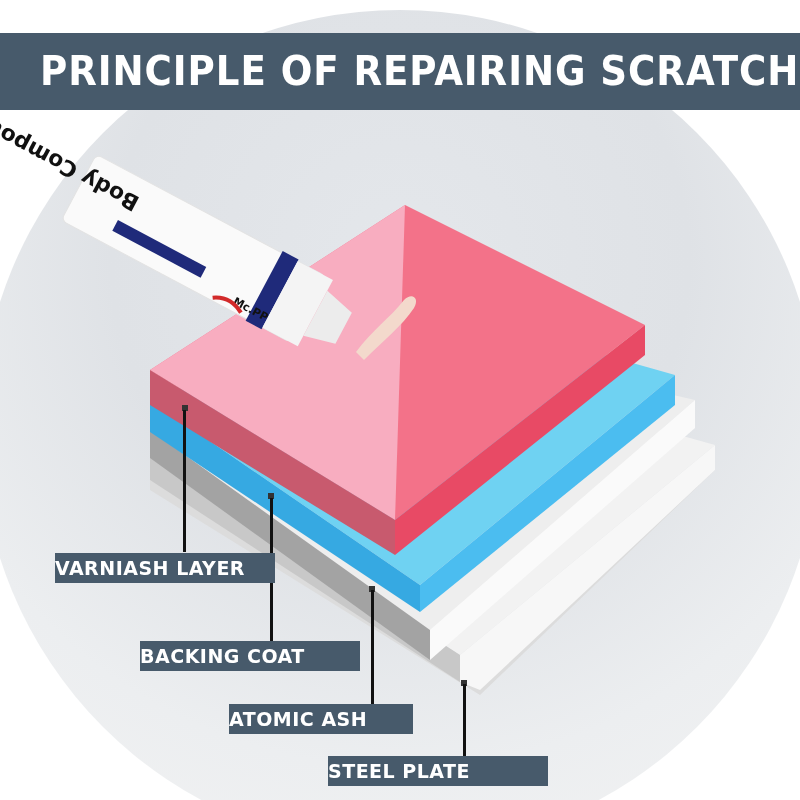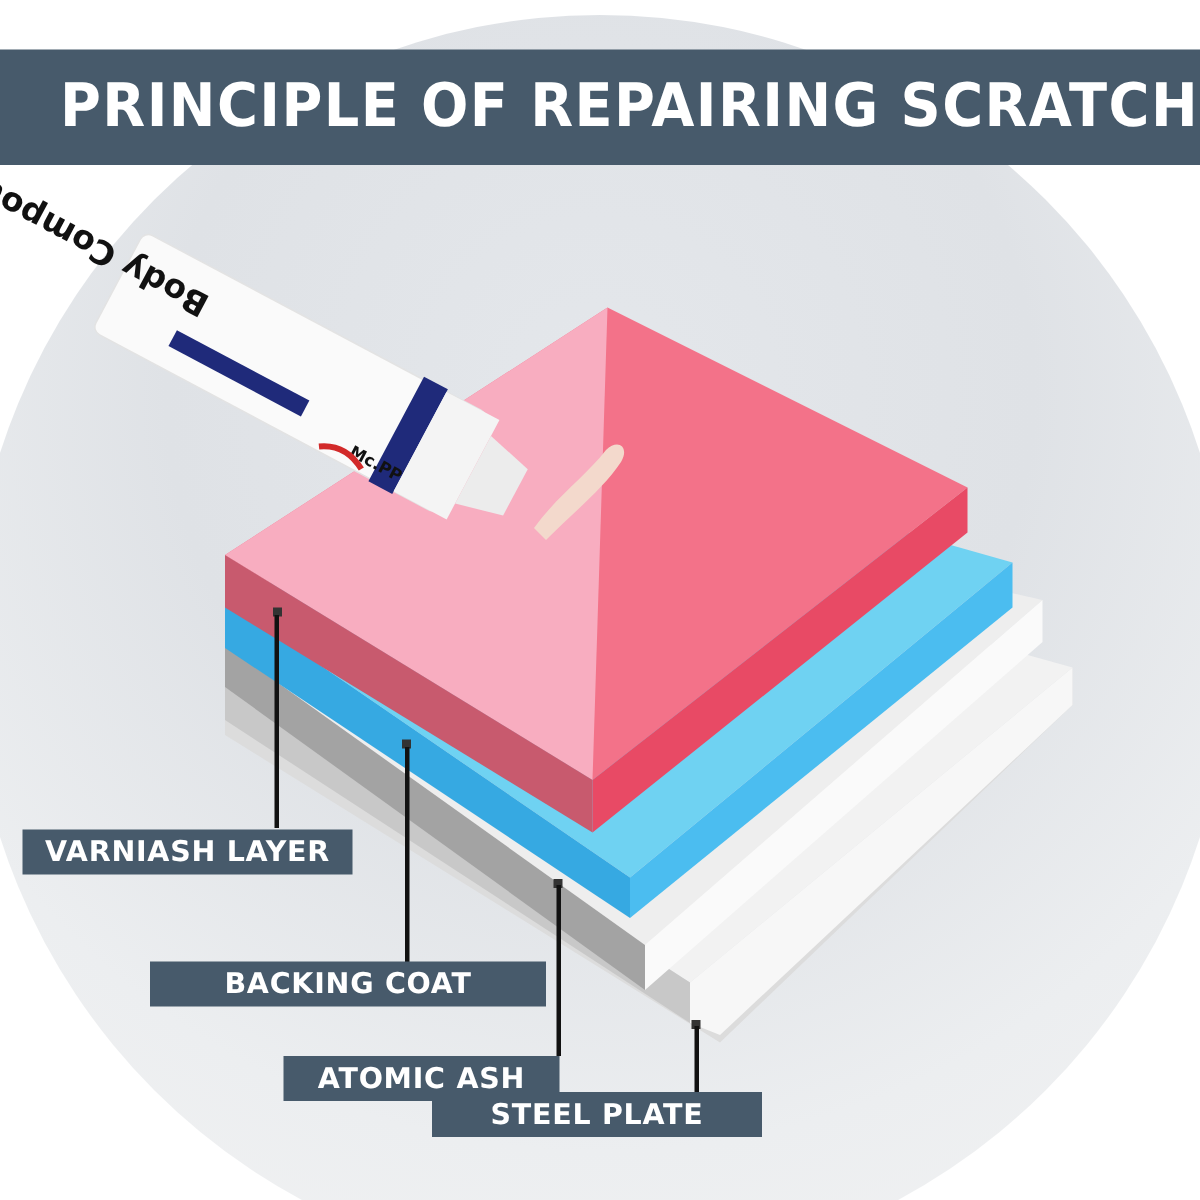--- a/index.html
+++ b/index.html
@@ -2,21 +2,21 @@
 <html><head>
 <meta charset="utf-8">
 <style>
   html,body{margin:0;padding:0;}
   body{width:800px;height:800px;position:relative;overflow:hidden;background:#ffffff;font-family:"DejaVu Sans",sans-serif;}
   .circle{position:absolute;left:-20px;top:10px;width:840px;height:840px;border-radius:50%;
     background:radial-gradient(circle at 50% 30%, #e4e7eb 0%, #dfe2e6 40%, #eceef0 70%, #f3f3f3 100%);}
   .banner{position:absolute;left:0;top:33px;width:800px;height:77px;background:#475a6b;}
   .banner-title{position:absolute;left:40px;top:12px;color:#fff;font-family:"DejaVu Sans",sans-serif;font-weight:bold;font-size:40px;letter-spacing:1px;line-height:52px;white-space:nowrap;transform:scaleX(0.93);transform-origin:left center;}
   svg.scene{position:absolute;left:0;top:0;}
-  .label{position:absolute;height:30px;background:#475a6b;color:#fff;font-family:"DejaVu Sans",sans-serif;font-weight:bold;font-size:19px;line-height:30px;text-align:center;letter-spacing:0.5px;white-space:nowrap;}
+  .label{position:absolute;height:30px;background:#475a6b;color:#fff;font-family:"DejaVu Sans",sans-serif;font-weight:bold;font-size:19px;line-height:30px;letter-spacing:0.5px;white-space:nowrap;margin-left:40px;}
   .leader{position:absolute;width:3px;background:#111;}
   .dot{position:absolute;width:6px;height:6px;background:#333;}
 </style>
 </head>
 <body>
 
 <div class="circle"></div>
 
 <svg class="scene" width="800" height="800" viewBox="0 0 800 800">
 
@@ -70,15 +70,15 @@
 <div class="dot" style="left:268px;top:493px;"></div>
 <div class="leader" style="left:270px;top:498px;height:145px;"></div>
 
 <div class="dot" style="left:369px;top:586px;"></div>
 <div class="leader" style="left:371px;top:590px;height:114px;"></div>
 
 <div class="dot" style="left:461px;top:680px;"></div>
 <div class="leader" style="left:463px;top:684px;height:72px;"></div>
 
 <div class="label" style="left:15px;top:553px;width:220px;">VARNIASH LAYER</div>
-<div class="label" style="left:100px;top:641px;width:264px;">BACKING COAT</div>
+<div class="label" style="left:100px;top:641px;width:220px;">BACKING COAT</div>
 <div class="label" style="left:189px;top:704px;width:184px;">ATOMIC ASH</div>
-<div class="label" style="left:288px;top:728px;width:220px;">STEEL PLATE</div>
+<div class="label" style="left:288px;top:756px;width:220px;">STEEL PLATE</div>
 
 </body></html>

